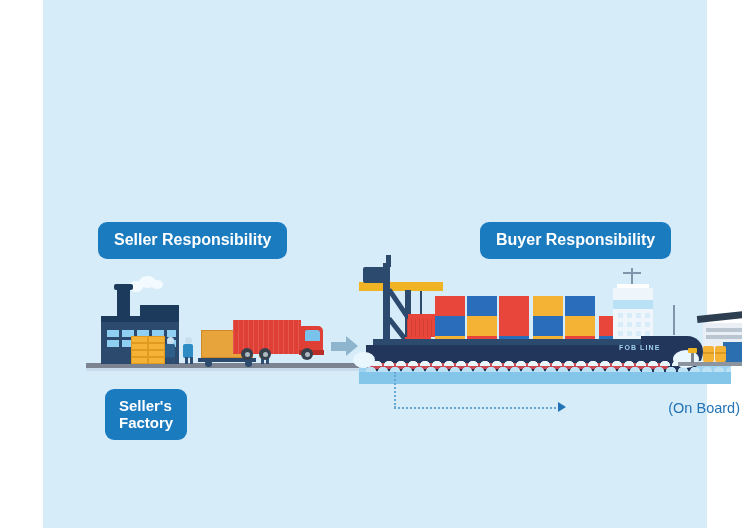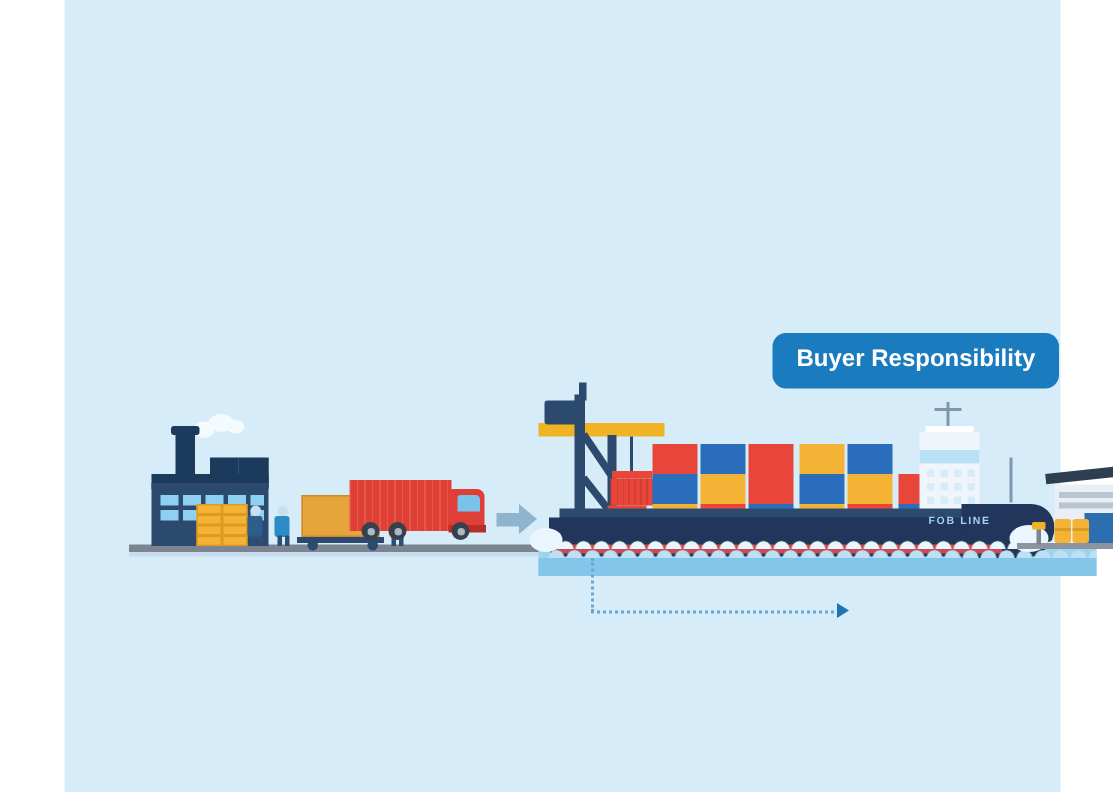--- a/index.html
+++ b/index.html
@@ -28,21 +28,21 @@
     position:absolute;
     background:#1b7bbf;color:#ffffff;
     border-radius:9px;
     font-weight:bold;
     line-height:1.16;
     text-align:center;
     box-sizing:border-box;
     white-space:pre-line;
   }
   #badge-seller{left:55px;top:222px;padding:9px 16px;font-size:16px;}
-  #badge-buyer{left:437px;top:222px;padding:9px 16px;font-size:16px;margin-left:35px;}
+  #badge-buyer{left:437px;top:222px;padding:9px 16px;font-size:16px;}
   #badge-factory{left:62px;top:389px;padding:8px 14px;font-size:15px;text-align:left;}
 
   
   .ground{
     position:absolute;left:43px;top:363px;width:290px;height:5px;background:#7b8490;
   }
   .ground-shadow{
     position:absolute;left:43px;top:368px;width:290px;height:3px;background:#c9dced;
   }
 
@@ -175,21 +175,24 @@
   }
   .risk-label .l2{display:block;text-align:right;}
 </style>
 </head>
 <body>
 
 <div id="stage">
   <div class="panel">
 
 
+    <div class="badge" id="badge-seller">Seller Responsibility</div>
     <div class="badge" id="badge-buyer">Buyer Responsibility</div>
+    <div class="badge" id="badge-factory">Seller's
+Factory</div>
 
     <div class="ground"></div>
     <div class="ground-shadow"></div>
 
     <div>
       <div class="smoke" style="left:86px;top:281px;width:14px;height:11px;"></div>
       <div class="smoke" style="left:96px;top:276px;width:17px;height:12px;"></div>
       <div class="smoke" style="left:108px;top:280px;width:12px;height:9px;"></div>
       <div class="stack-cap"></div>
       <div class="stack"></div>
@@ -346,17 +349,18 @@
       <div class="barrel" style="left:672px;"></div>
       <div class="dock-pole"></div>
       <div class="dock-lamp"></div>
     </div>
 
     <div>
       <div class="risk-v"></div>
       <div class="risk-h"></div>
       <div class="risk-arrow"></div>
       <div class="risk-label">
+        <span class="l2">(On Board)</span>
       </div>
     </div>
 
   </div>
 </div>
 
 </body></html>

